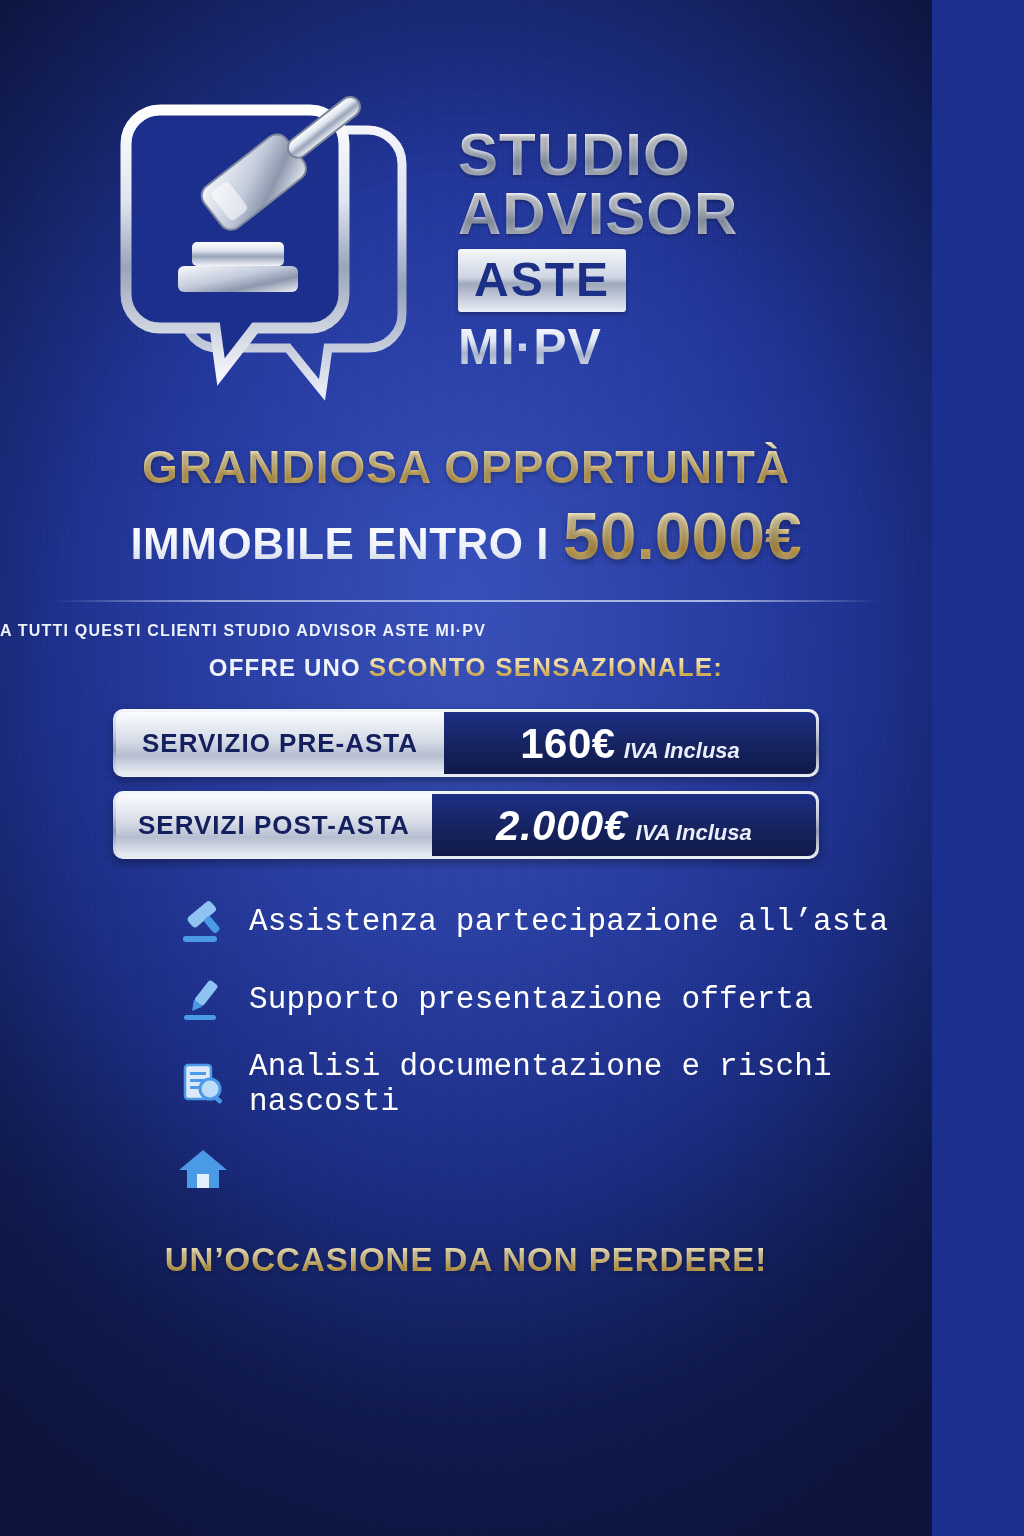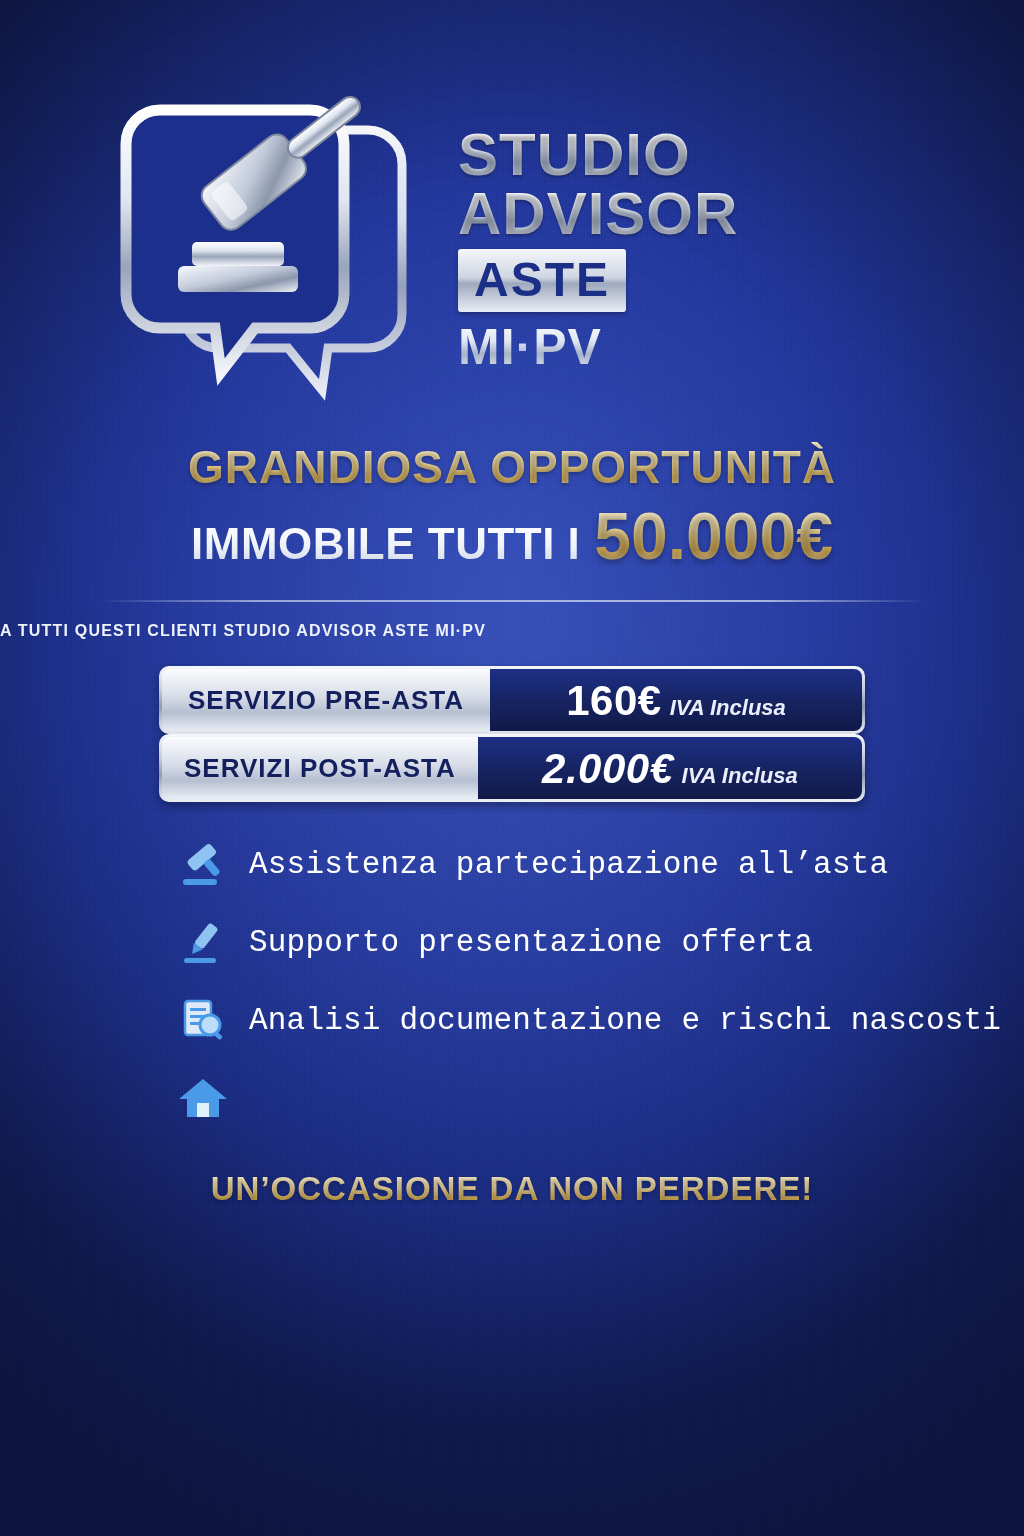--- a/index.html
+++ b/index.html
@@ -9,21 +9,21 @@
   body {
     width: 1024px;
     height: 1536px;
     overflow: hidden;
     font-family: "Liberation Sans", sans-serif;
     background: #1b2f8f;
   }
 
   .poster {
     position: relative;
-    width: 1024px;
+    width: 932px;
     height: 1536px;
     background:
       radial-gradient(ellipse 70% 55% at 50% 38%, #2b46b8 0%, #21369f 45%, #182a80 75%, #101d5e 100%);
     overflow: hidden;
   }
   
   .poster::before {
     content: "";
     position: absolute;
     inset: 0;
@@ -183,20 +183,21 @@
     background-clip: text;
     color: transparent;
   }
 
   
   .bars {
     margin-top: 26px;
     display: flex;
     flex-direction: column;
     align-items: center;
+    gap: 14px;
   }
   .bar {
     width: 700px;
     height: 62px;
     display: flex;
     align-items: stretch;
     border-radius: 10px;
     padding: 3px;
     background: linear-gradient(180deg, #f5f7fb 0%, #c3cbdc 35%, #8f9ab2 60%, #eef1f7 100%);
     box-shadow: 0 4px 10px rgba(0,0,0,0.35);
@@ -331,28 +332,32 @@
         <div class="brand-badge-row">
           <span class="brand-badge">ASTE</span>
         </div>
         <div class="brand-line4">MI·PV</div>
       </div>
     </div>
 
     <div class="headline">
       <div class="h-gold">GRANDIOSA OPPORTUNITÀ</div>
       <div class="h-line3">
-        <span class="pre">IMMOBILE TUTTI I</span>
+        <span class="pre">IMMOBILE ENTRO I</span>
         <span class="amount">50.000€</span>
       </div>
     </div>
 
     <div class="divider"></div>
 
     <div class="sub">A TUTTI QUESTI CLIENTI STUDIO ADVISOR ASTE MI·PV</div>
+    <div class="sub2">
+      <span>OFFRE UNO</span>
+      <span class="gold">SCONTO SENSAZIONALE:</span>
+    </div>
 
     <div class="bars">
       <div class="bar bar-1">
         <div class="bar-left">SERVIZIO PRE-ASTA</div>
         <div class="bar-right">
           <span class="bar-price">160€</span>
           <span class="bar-note">IVA Inclusa</span>
         </div>
       </div>
       <div class="bar bar-2">

